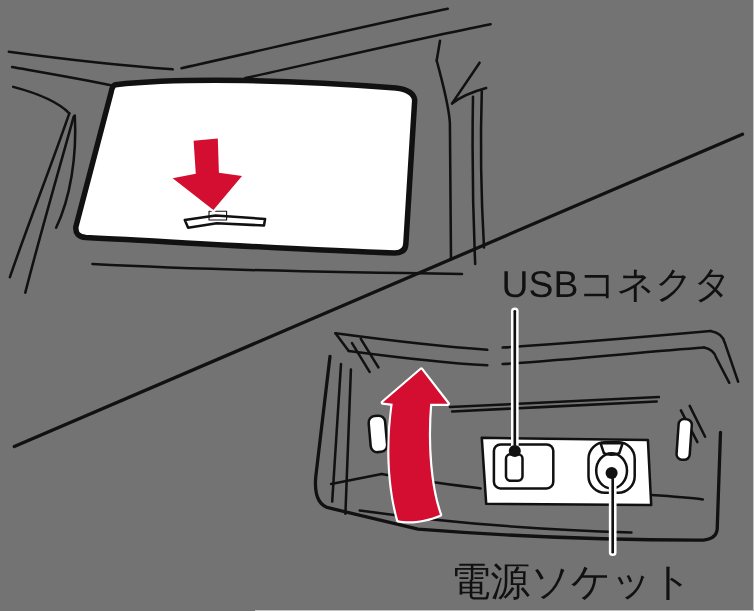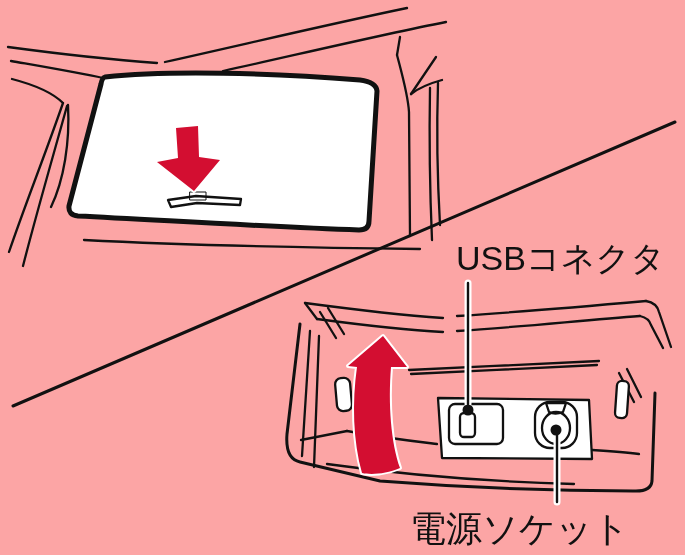--- a/index.html
+++ b/index.html
@@ -1,19 +1,19 @@
 <!DOCTYPE html>
 <html><head>
 <meta charset="utf-8">
 <style>
   html,body{margin:0;padding:0;background:#ffffff;}
   .canvas{
     position:relative;
     width:685px;height:555px;
-    background:#fca5a5;
+    background:#737373;
     overflow:hidden;
     font-family:"Liberation Sans","DejaVu Sans",sans-serif;
   }
   svg{display:block;}
   svg path, svg rect, svg ellipse{
     stroke:#111111;
     stroke-linecap:round;
     stroke-linejoin:round;
     fill:none;
   }

